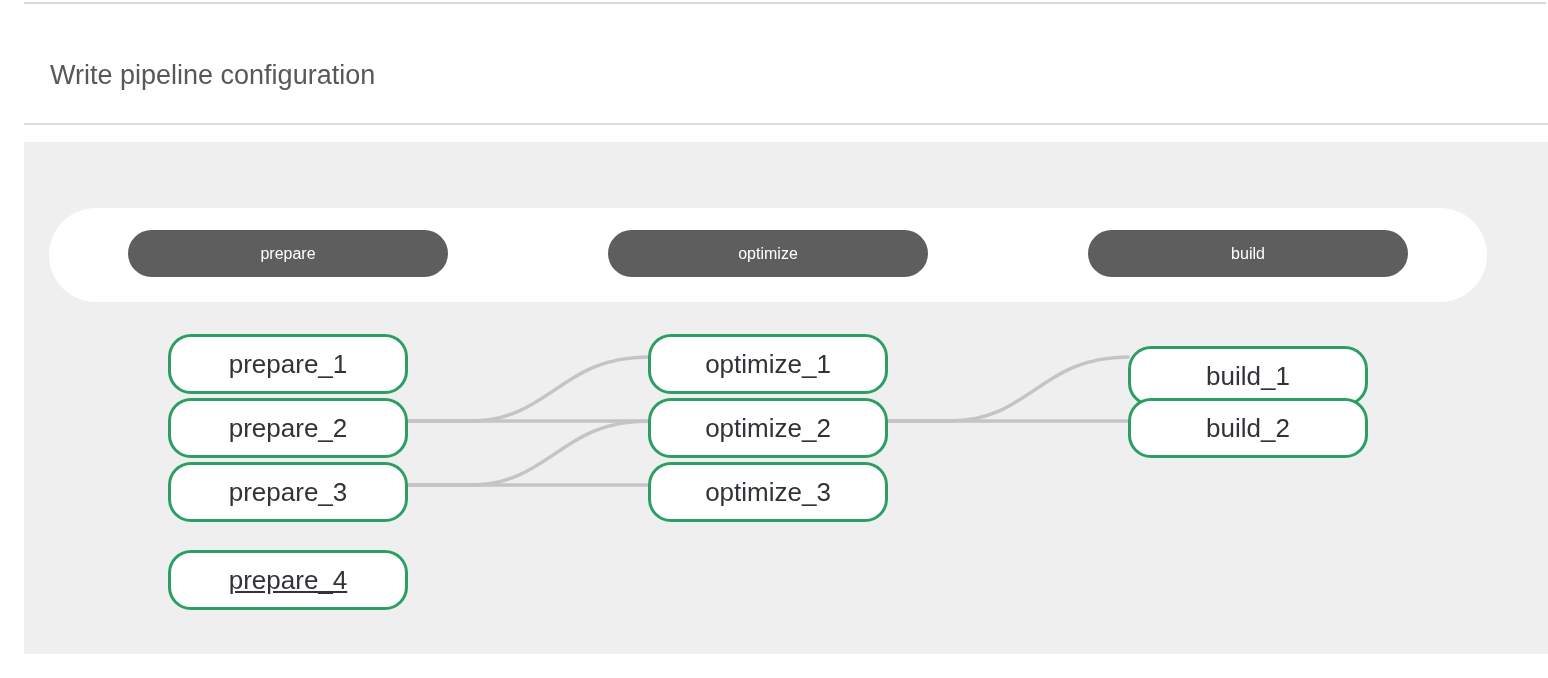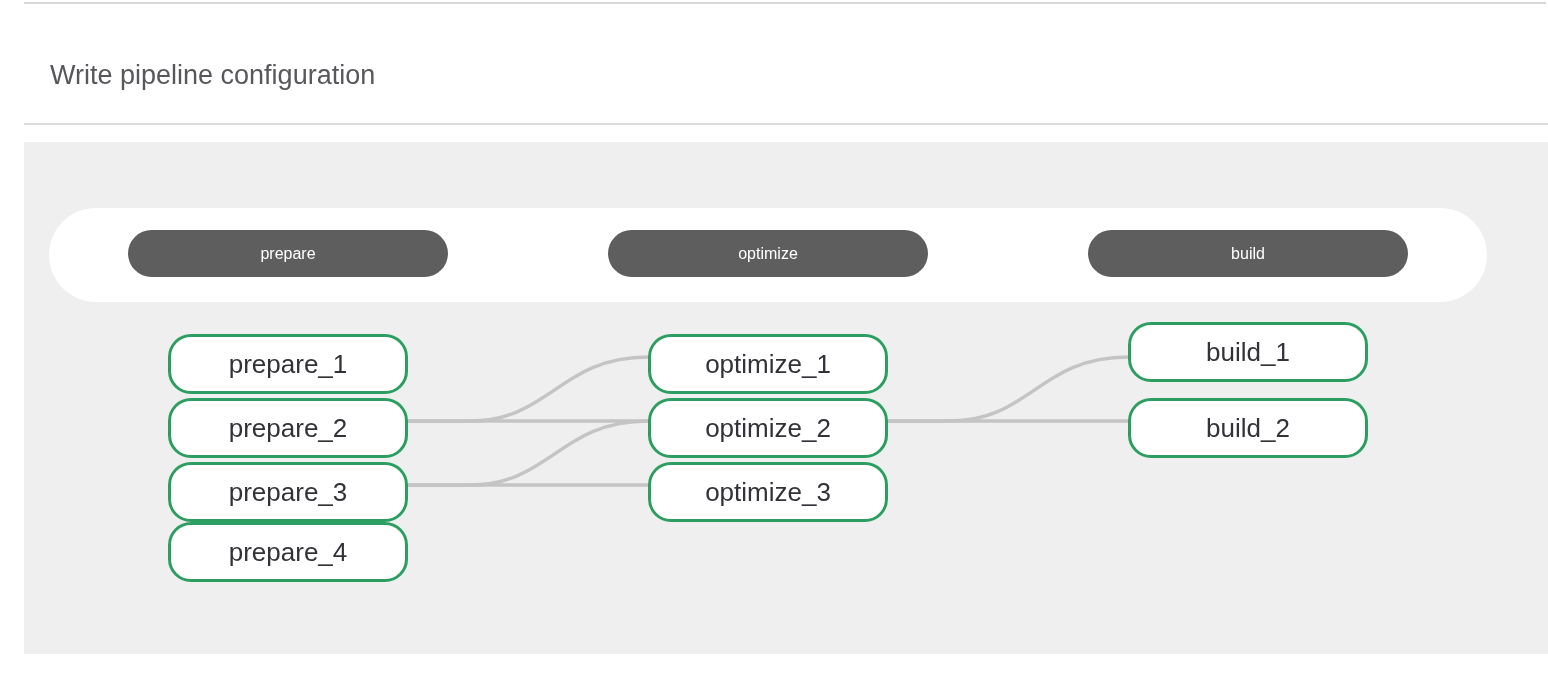--- a/index.html
+++ b/index.html
@@ -79,22 +79,22 @@
       <path d="M 384 343 L 624 343"></path>
       <path d="M 864 279 L 926 279 C 1006 279, 1016 215, 1104 215"></path>
       <path d="M 864 279 L 1104 279"></path>
     </svg>
   <div class="stages-bar"></div>
   <div id="graph-nodes">
       <div class="stage-pill" style="left: 104px;">prepare</div>
       <div class="job-pill" style="left: 144px; top: 192px;">prepare_1</div>
       <div class="job-pill" style="left: 144px; top: 256px;">prepare_2</div>
       <div class="job-pill" style="left: 144px; top: 320px;">prepare_3</div>
-      <div class="job-pill" style="left: 144px; top: 380px;">prepare_4</div>
+      <div class="job-pill" style="left: 144px; top: 408px; text-decoration: underline;">prepare_4</div>
       <div class="stage-pill" style="left: 584px;">optimize</div>
       <div class="job-pill" style="left: 624px; top: 192px;">optimize_1</div>
       <div class="job-pill" style="left: 624px; top: 256px;">optimize_2</div>
       <div class="job-pill" style="left: 624px; top: 320px;">optimize_3</div>
       <div class="stage-pill" style="left: 1064px;">build</div>
-      <div class="job-pill" style="left: 1104px; top: 180px;">build_1</div>
+      <div class="job-pill" style="left: 1104px; top: 204px;">build_1</div>
       <div class="job-pill" style="left: 1104px; top: 256px;">build_2</div>
     </div>
 </div>
 
 </body></html>

